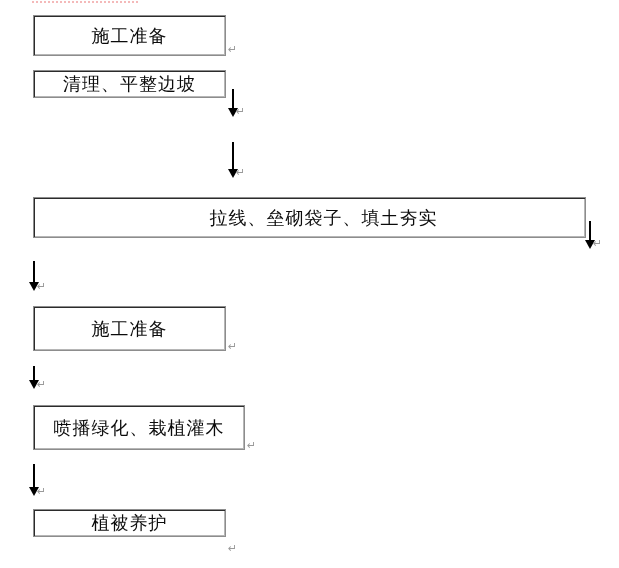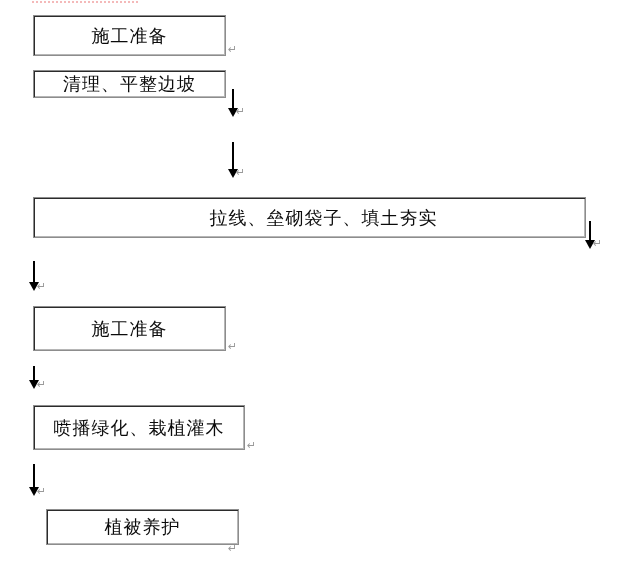--- a/index.html
+++ b/index.html
@@ -95,21 +95,21 @@
     </div>
     <div class="node" style="left: 33px; top: 197px; width: 553px; height: 41px; padding-left: 28px;">
       <span class="node-label">拉线、垒砌袋子、填土夯实</span>
     </div>
     <div class="node" style="left: 33px; top: 306px; width: 193px; height: 45px;">
       <span class="node-label">施工准备</span>
     </div>
     <div class="node" style="left: 33px; top: 405px; width: 212px; height: 45px; text-align: right;">
       <span class="node-label">喷播绿化、栽植灌木</span>
     </div>
-    <div class="node" style="left: 46px; top: 509px; width: 193px; height: 36px;">
+    <div class="node" style="left: 33px; top: 509px; width: 193px; height: 28px;">
       <span class="node-label">植被养护</span>
     </div>
     <div class="arrow" style="left: 228px; top: 89px; height: 28px;">
       <div class="shaft" style="height: 20px;"></div>
       <div class="head"></div>
     </div>
     <div class="arrow" style="left: 228px; top: 142px; height: 36px;">
       <div class="shaft" style="height: 28px;"></div>
       <div class="head"></div>
     </div>

